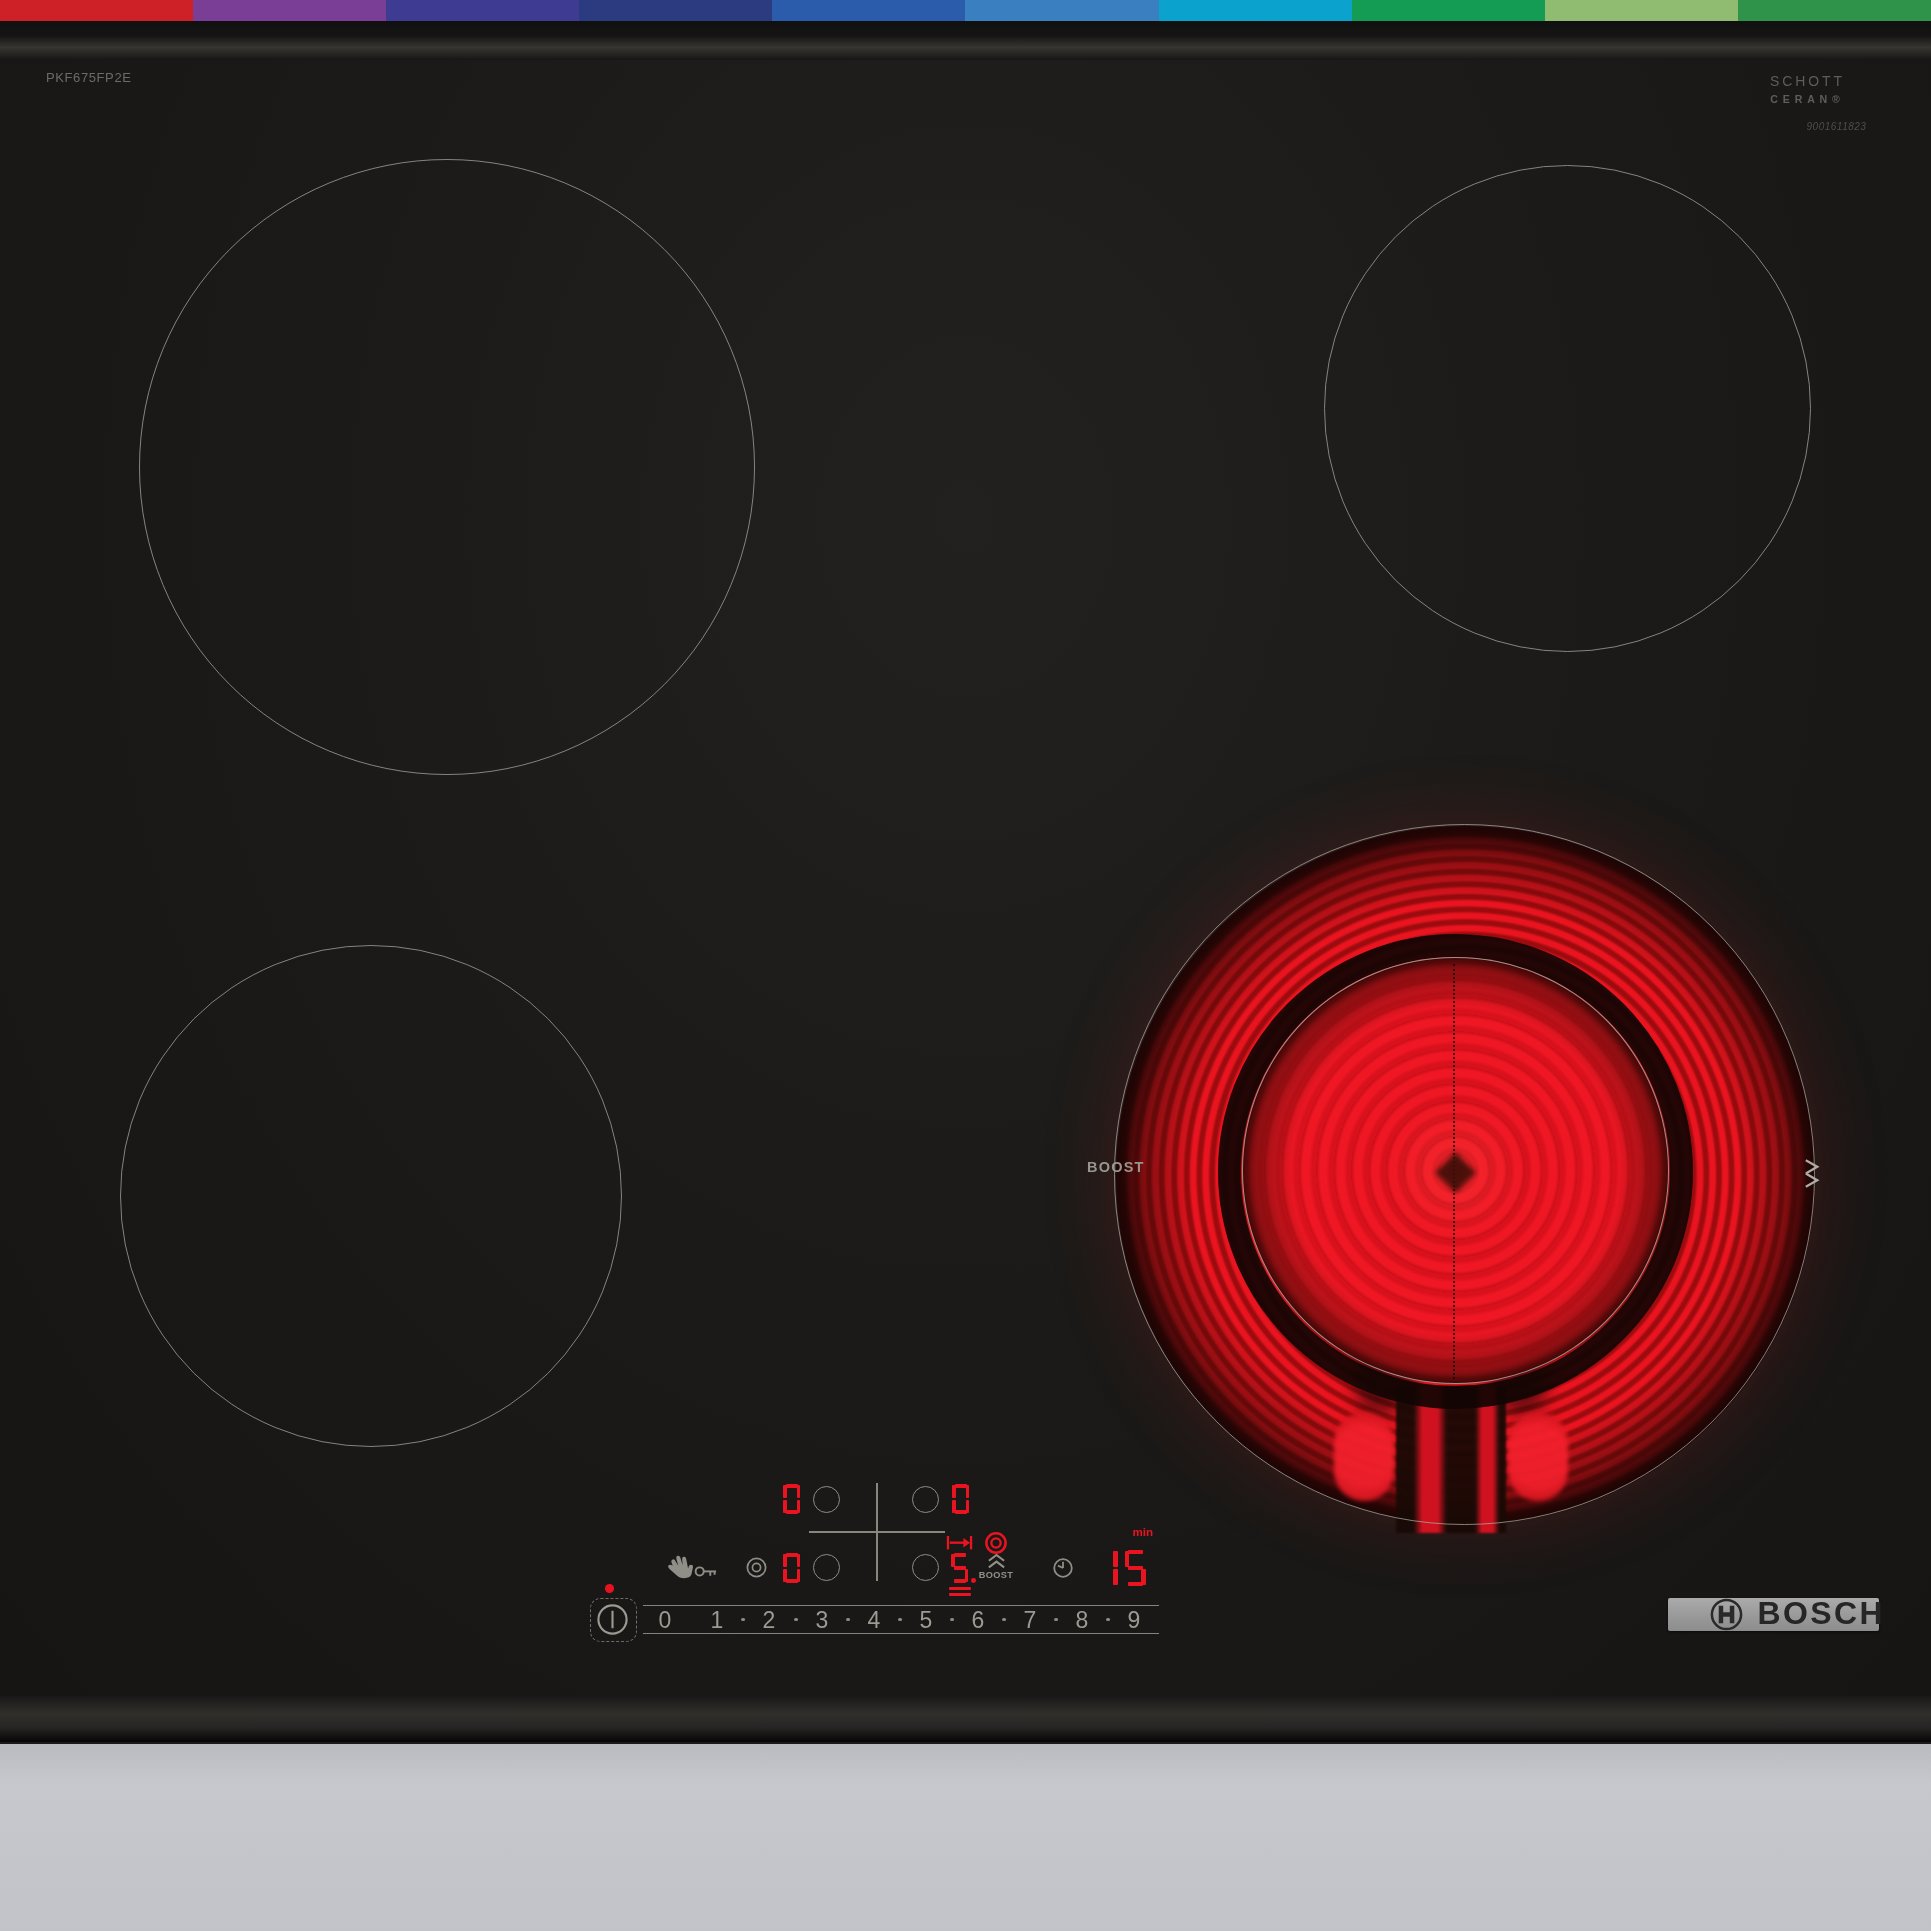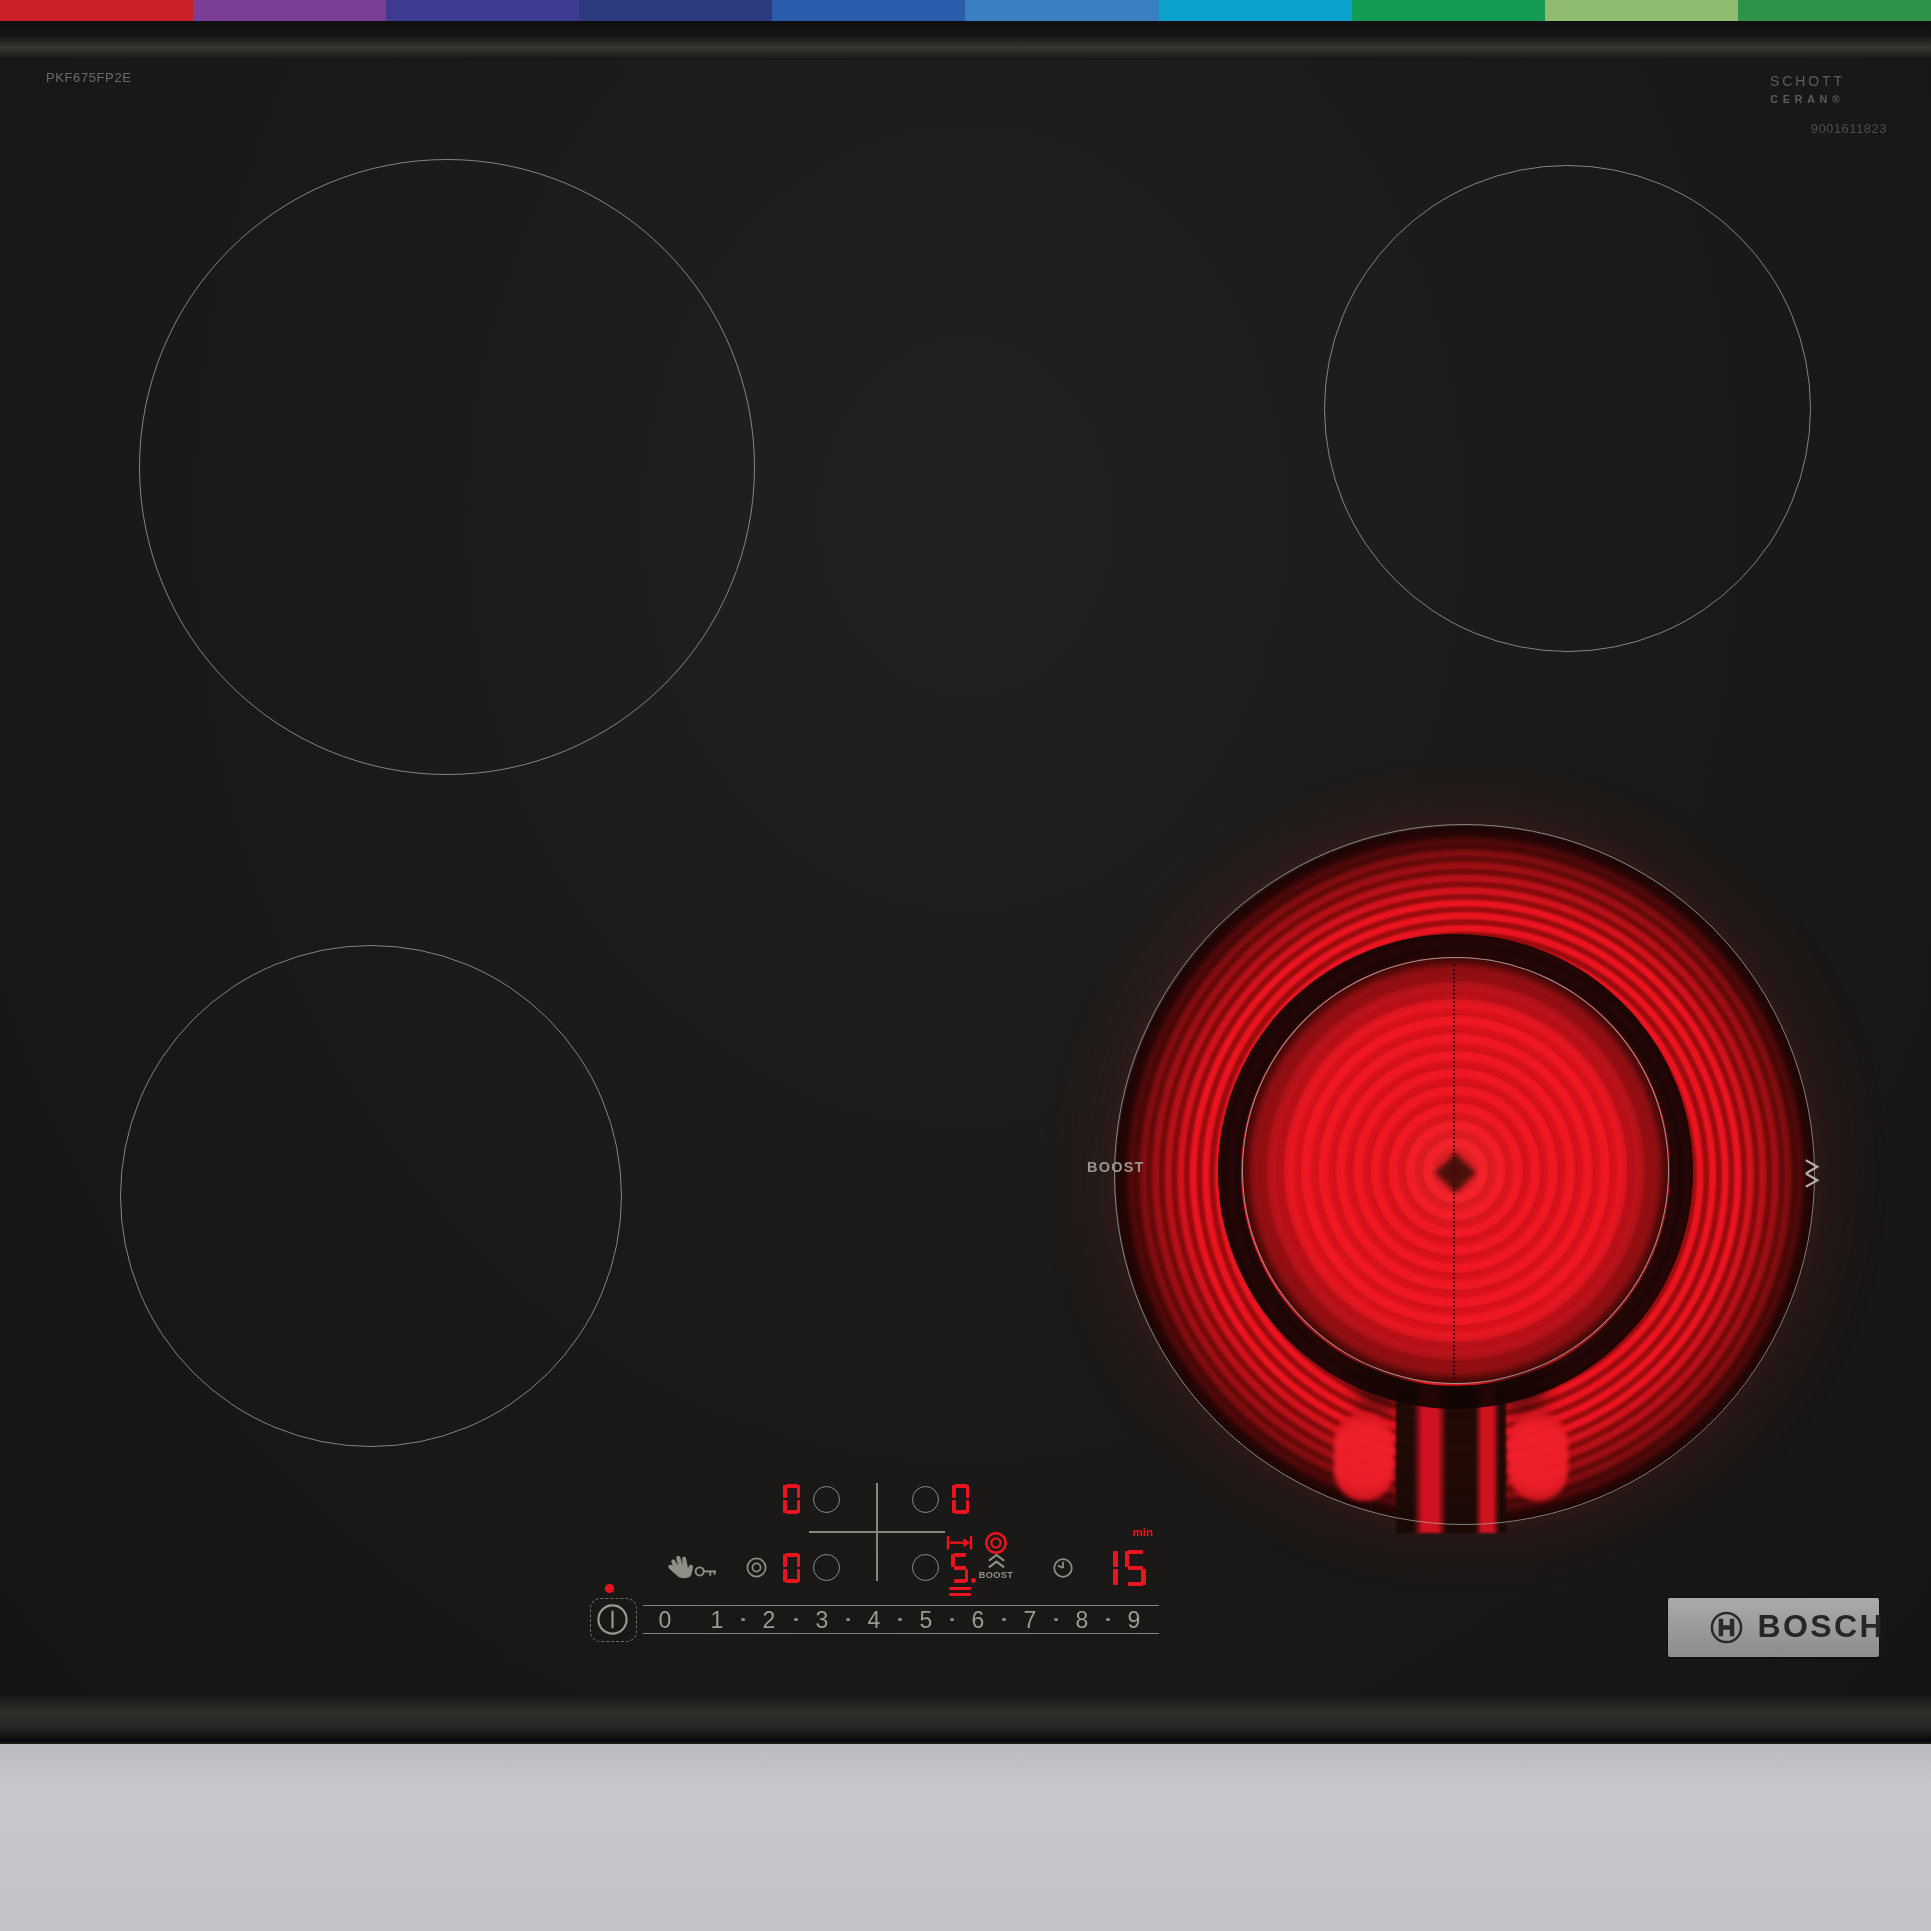--- a/index.html
+++ b/index.html
@@ -19,21 +19,21 @@
     background:linear-gradient(180deg,#191816 0%,#312f2c 40%,#262523 72%,#0a0a0a 100%);
     border-bottom:2.9px solid #07070a;}
   .counter{position:absolute;left:0;top:1744px;width:1931px;height:187px;
     background:linear-gradient(180deg,#b9bbc1 0%,#c6c8cd 22%,#c1c3c8 100%);}
 
   
   .model{position:absolute;left:46px;top:70px;font-size:13px;letter-spacing:0.6px;color:#6b6a66;}
   .schott{position:absolute;left:1728px;top:73px;width:159px;text-align:center;color:#5d5d5d;}
   .schott .l1{font-size:14px;letter-spacing:2.9px;font-weight:400;}
   .schott .l2{font-size:10.6px;letter-spacing:4.8px;font-weight:600;margin-top:4px;}
-  .printcode{position:absolute;left:1786px;top:121px;width:101px;text-align:right;font-size:13px;color:#4d4d4b;letter-spacing:0.5px;}
+  .printcode{position:absolute;left:1786px;top:121px;width:101px;text-align:center;font-size:10px;color:#4d4d4b;letter-spacing:0.5px;font-style:italic;}
   .boost-glass{position:absolute;left:1087px;top:1159px;font-size:14.5px;font-weight:bold;letter-spacing:1.2px;color:#97958d;}
 
   
   .burner{position:absolute;border:1.9px solid rgba(150,149,142,.85);border-radius:50%;}
   .b-tl{left:139px;top:159px;width:614px;height:614px;}
   .b-tr{left:1324px;top:165px;width:485px;height:485px;}
   .b-bl{left:120px;top:945px;width:500px;height:500px;}
 
   
   .glow-outer{position:absolute;left:1116px;top:826px;width:699px;height:699px;border-radius:50%;
@@ -88,21 +88,21 @@
   .boost-key-label{position:absolute;left:971px;top:1570px;width:50px;text-align:center;font-size:9.2px;font-weight:bold;letter-spacing:0.4px;color:#908f88;}
 
   .power-box{position:absolute;left:590px;top:1598px;width:45px;height:42px;border:1.4px dashed #6e6d67;border-radius:10.6px;}
   .slider{position:absolute;left:643px;top:1605px;width:516px;height:29px;}
   .slider .track{position:absolute;left:0;width:516px;height:1.4px;background:#84837d;}
   .t-top{top:0;} .t-bot{bottom:0;}
   .sl-num{position:absolute;top:50%;transform:translate(-50%,-50%);font-size:23px;color:#9b9a93;}
   .sl-dot{position:absolute;top:50%;transform:translate(-50%,-50%);width:3.9px;height:3.9px;border-radius:50%;background:#8b8a83;}
 
   
-  .plaque{position:absolute;left:1668px;top:1598px;width:211px;height:59px;border-radius:1.9px;
+  .plaque{position:absolute;left:1668px;top:1598px;width:211px;height:33px;border-radius:1.9px;
     background:linear-gradient(180deg,#ababab 0%,#999 55%,#8d8d8d 100%);
     display:flex;align-items:center;box-shadow:0 1px 2.9px rgba(0,0,0,.6);}
   .plaque .sym{margin-left:41px;}
   .plaque .word{font-size:32px;font-weight:bold;letter-spacing:2.4px;color:#262626;margin-left:13.5px;margin-top:-1.9px;}
 
   svg{display:block;}
 </style>
 </head>
 <body>
 

